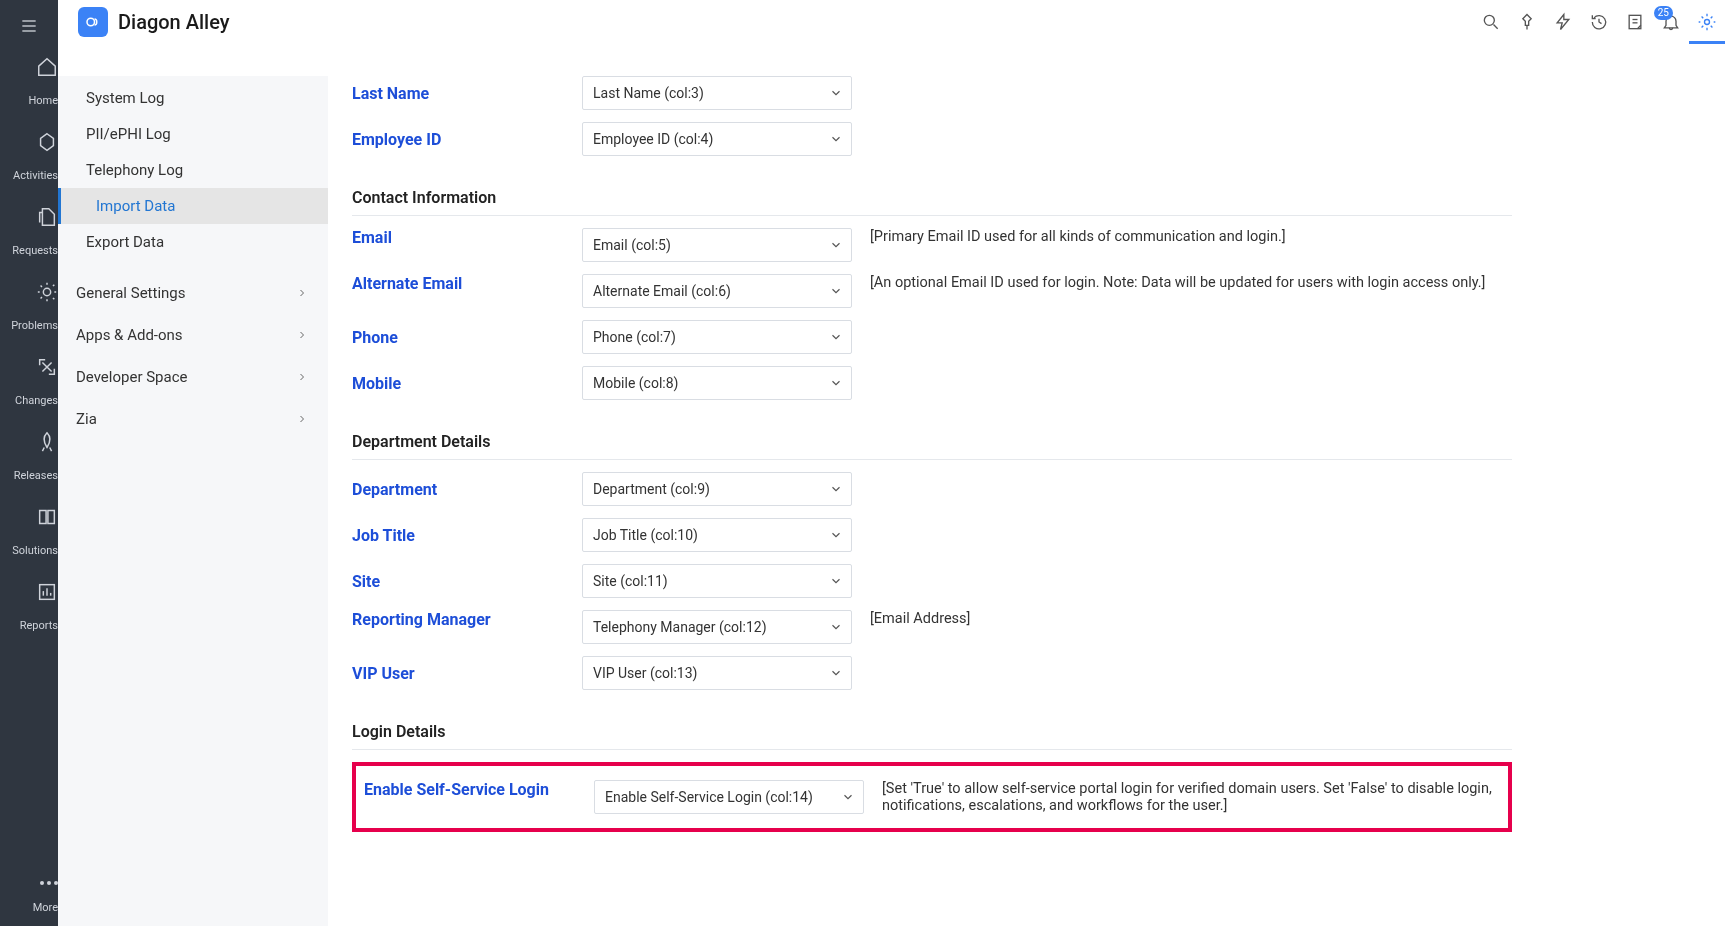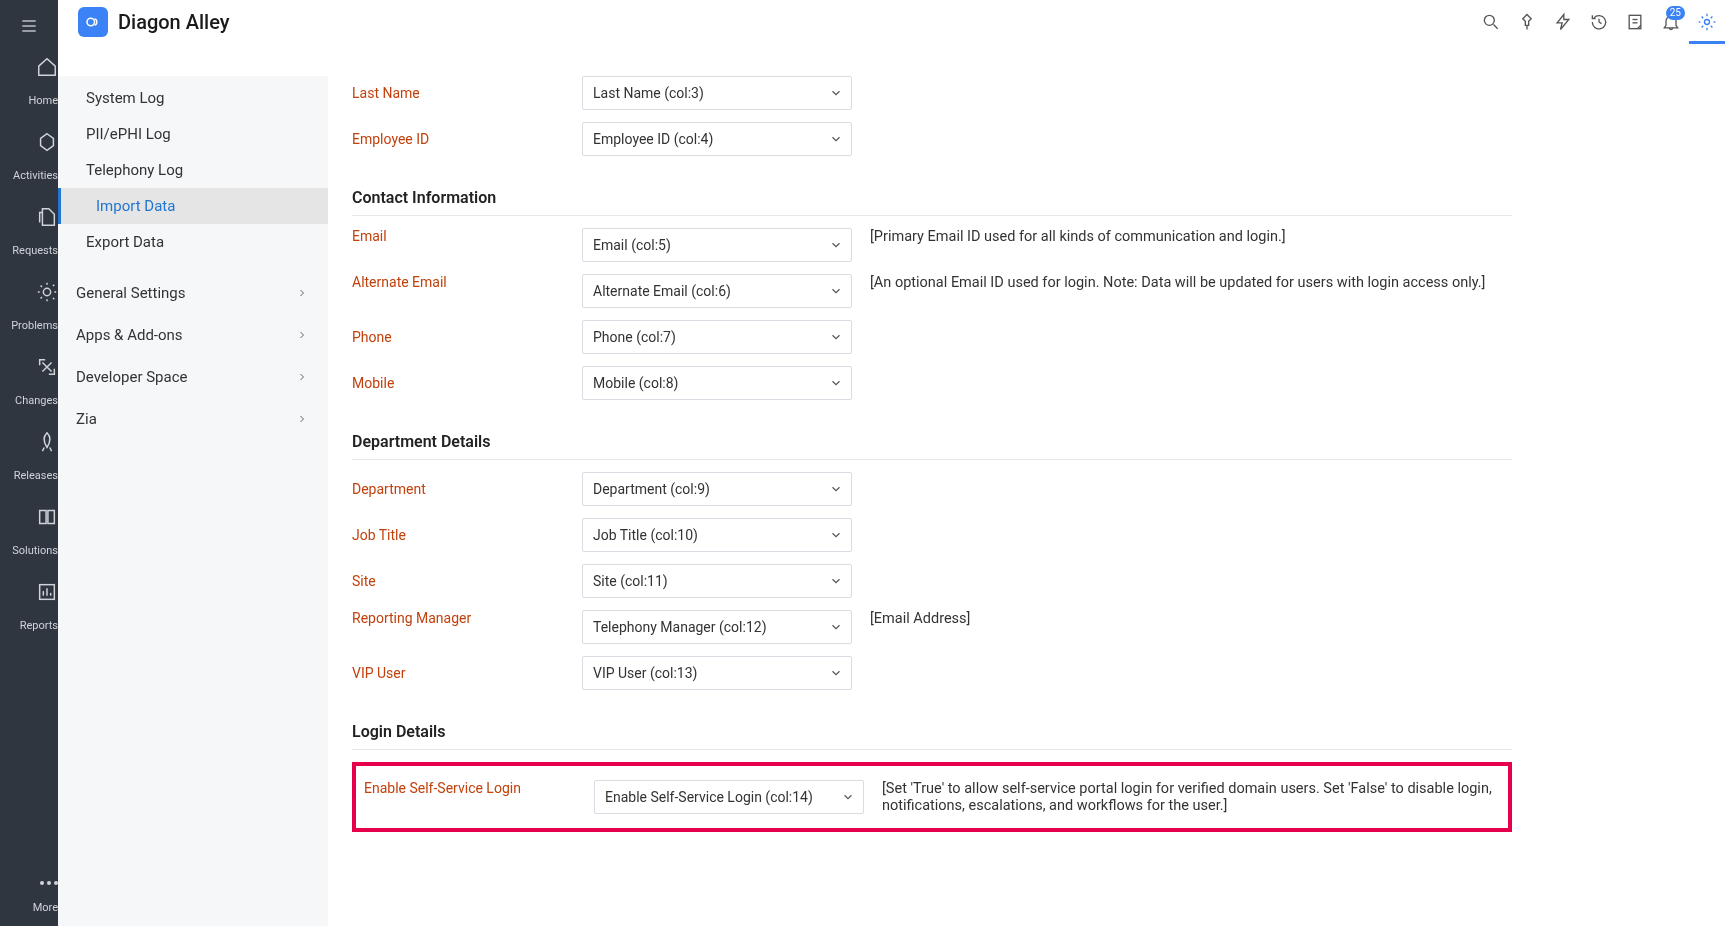--- a/index.html
+++ b/index.html
@@ -17,38 +17,38 @@
 
 
 .rightwrap { flex:1; display:flex; flex-direction:column; min-width:0;gap:32px; }
 .topbar { height: 44px; display:flex; align-items:center; padding-left: 20px; padding-right: 10px; }
 .topbar .brand { display:flex; align-items:center; gap:10px; }
 .topbar .brand-icon { width:30px; height:30px; background:#3b82f6; border-radius:6px; display:flex; align-items:center; justify-content:center; }
 .topbar .brand-name { font-size: 20px; font-weight: 500; color:#1a1a1a; }
 .topbar .spacer { flex:1; }
 .topbar .tool { width:36px; height:36px; display:flex; align-items:center; justify-content:center; cursor:pointer; position:relative; }
 .topbar .tool svg { stroke:#555; fill:none; stroke-width:1.6; }
-.topbar .badge { position:absolute; top:2px; right:4px; background:#3b82f6; color:#fff; font-size:10px; border-radius:8px; padding:0 4px; line-height:14px; min-width:14px; text-align:left; }
+.topbar .badge { position:absolute; top:2px; right:16px; background:#3b82f6; color:#fff; font-size:10px; border-radius:8px; padding:0 4px; line-height:14px; min-width:14px; text-align:left; }
 .topbar .tool.active svg { stroke:#3b82f6; }
 .topbar .tool.active::after { content:""; position:absolute; bottom:-4px; left:0; right:0; height:3px; background:#3b82f6; }
 
 .content { flex:1; display:flex; min-height:0; }
 
 
 .sidebar2 { width: 270px; background:#f6f7f9; border-right:0; display:flex; flex-direction:column; padding-top:4px; }
 .sidebar2 .sub-item { padding: 9px 12px 9px 28px; font-size: 15px; color:#333; cursor:pointer; }
 .sidebar2 .sub-item.active { background:#e5e5e5; color:#2276d2; border-left:3px solid #2276d2; padding-left:35px; }
 .sidebar2 .section { padding: 12px 20px 12px 18px; font-size: 15px; color:#333; cursor:pointer; display:flex; align-items:center; justify-content:space-between; }
 .sidebar2 .section svg { stroke:#666; fill:none; stroke-width:2; }
 .sidebar2 .divider { height: 12px; }
 
 
 .main { flex:1; overflow:auto; padding: 0 24px 24px 24px; background:#fff; }
 .form-row { display:flex; align-items:center; margin-top: 12px; }
-.form-row .label { width: 230px; font-size: 14px; color:#c2410c; }
+.form-row .label { width: 230px; font-size: 16px; color:#1d4ed8;font-weight:bold; }
 .form-row .select { width: 270px; position:relative; }
 .form-row .select-inner { border:1px solid #d9dde3; border-radius:2px; height:34px; display:flex; align-items:center; padding: 0 30px 0 10px; font-size:14px; color:#333; cursor:pointer; position:relative; }
 .form-row .select-inner svg { position:absolute; right:8px; top:50%; transform:translateY(-50%); stroke:#555; fill:none; stroke-width:2; }
 .form-row .hint { flex:1; padding-left: 18px; font-size:14.5px; color:#333; }
 .hint-top { align-items: flex-start; }
 .hint-top .select-inner {}
 .hint-top .hint { margin-top:0px; }
 
 .section-title { font-size: 16px; font-weight:600; color:#222; margin-top: 32px; padding-bottom:8px; border-bottom:1px solid #e5e8ec; }
 

